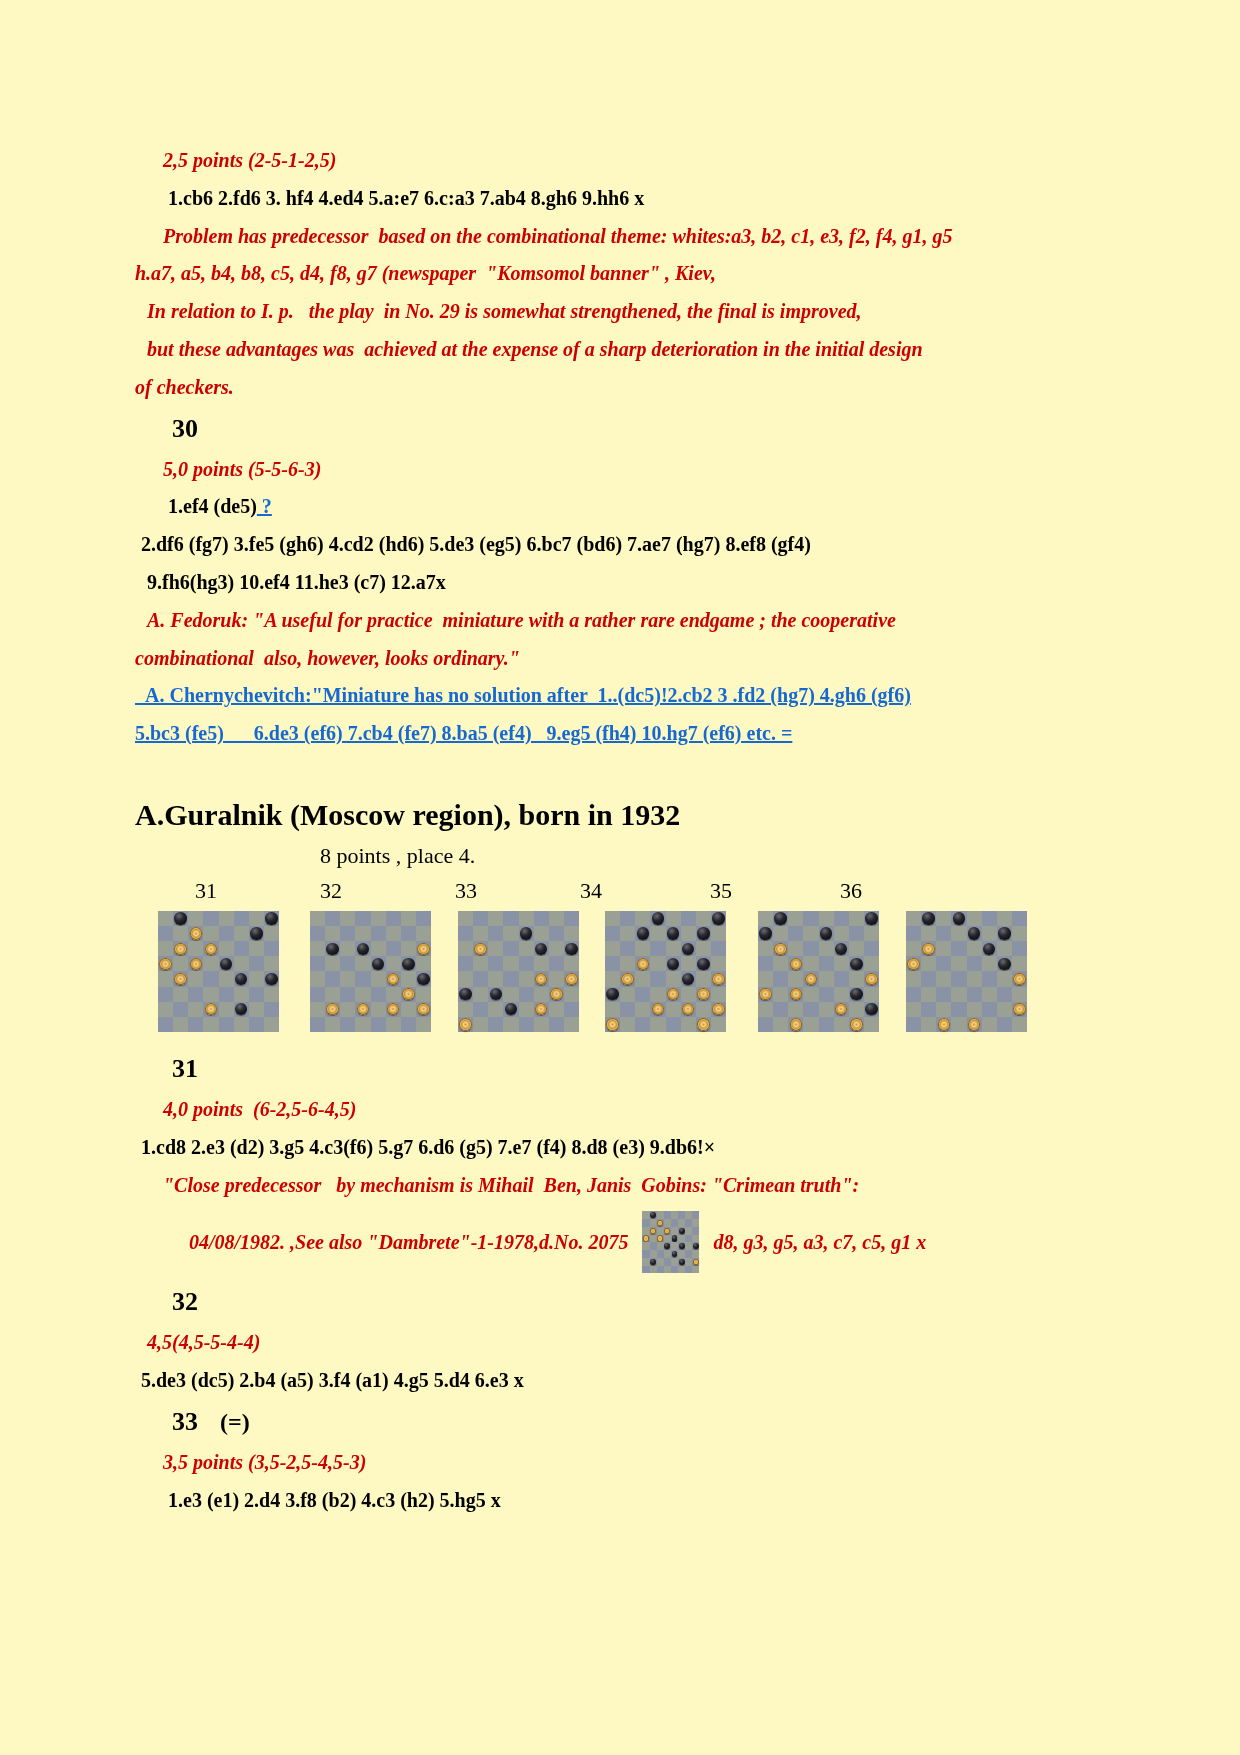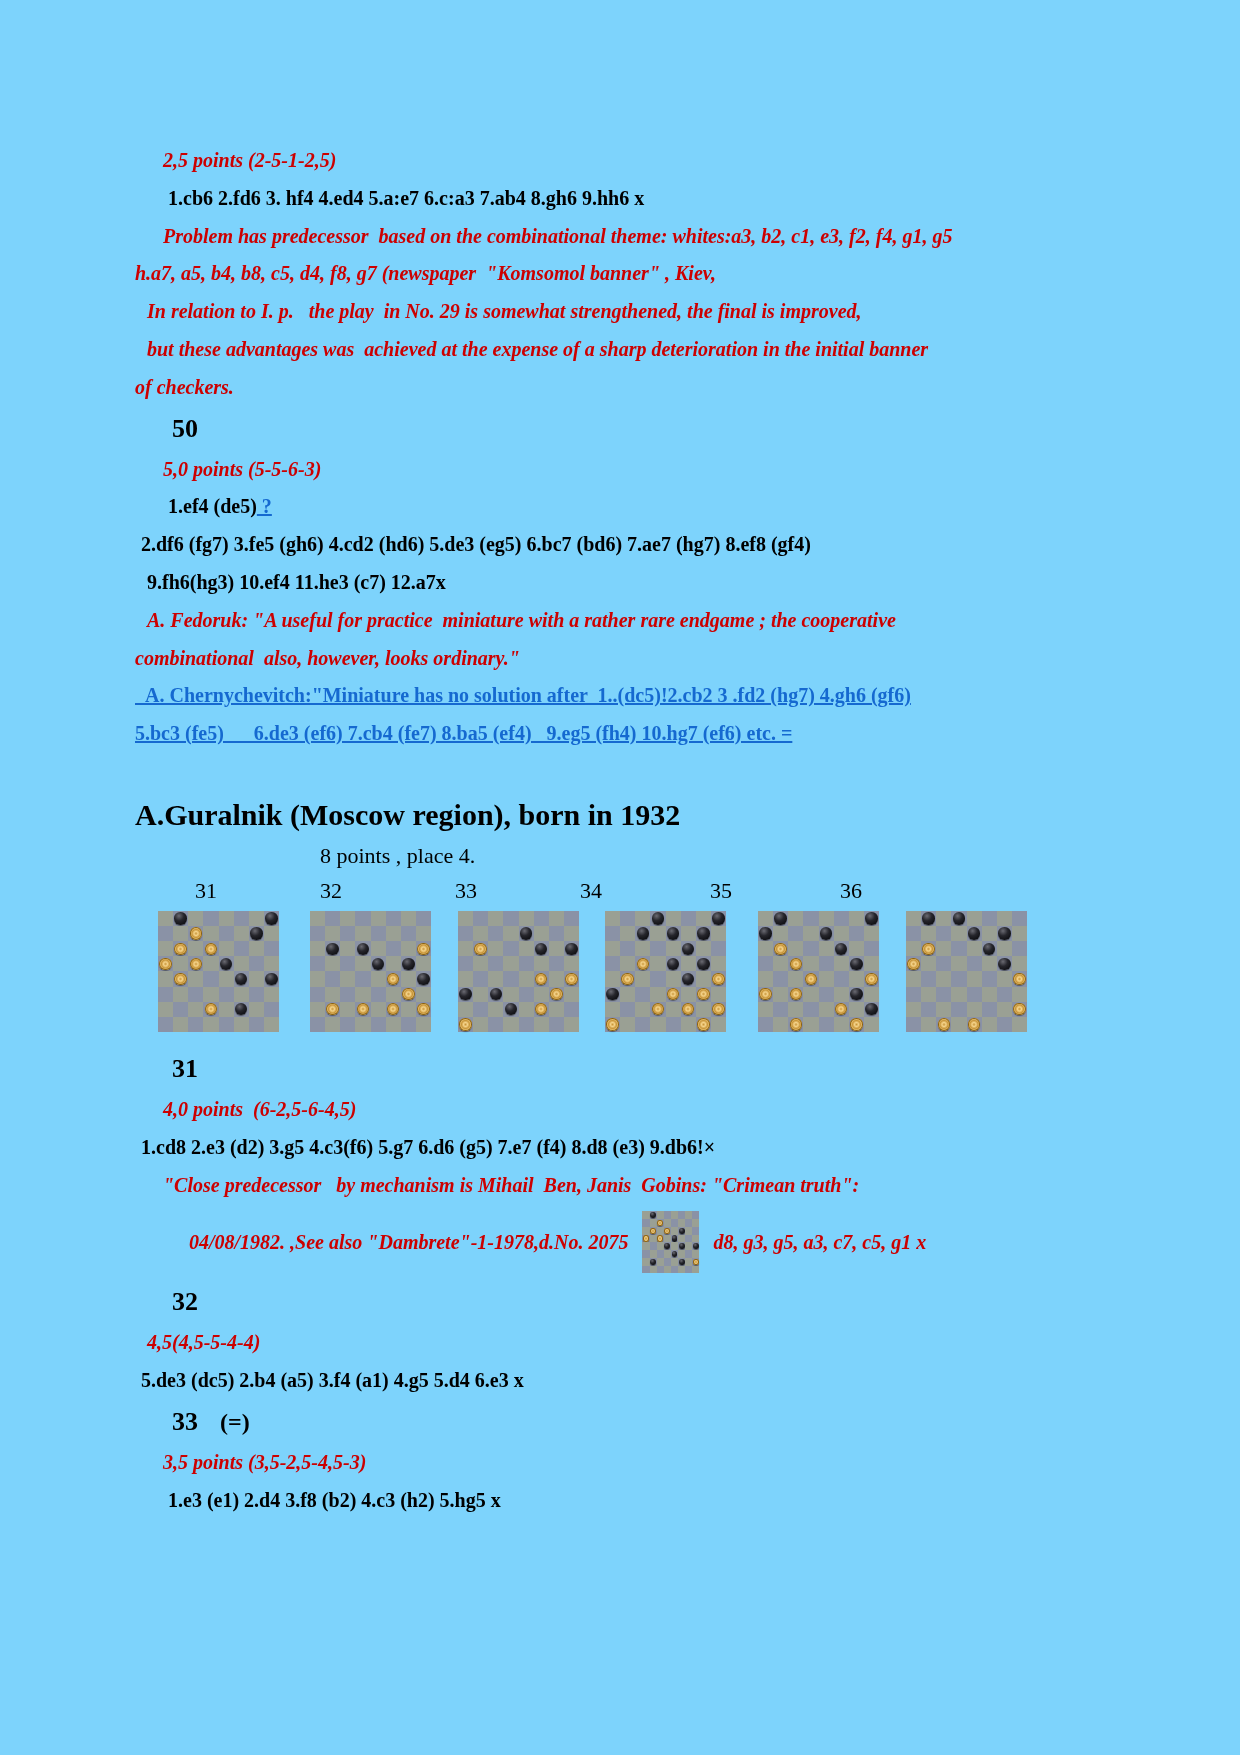--- a/index.html
+++ b/index.html
@@ -1,19 +1,19 @@
 <!DOCTYPE html>
 <html style="--red: #cc0000; --blue: #1569d0; --sq-light: #9aa094; --sq-dark: #8a92a6;"><head>
 <meta charset="utf-8">
 <style>
   html,body { margin:0; padding:0; background:#ffffff; }
   .page {
     position:relative;
     width:1240px; height:1755px;
-    background:#7dd3fc;
+    background:#fef9c3;
     font-family:"Liberation Serif","DejaVu Serif",serif;
     overflow:hidden;
   }
   .content {
     position:absolute; left:135px; top:142px; width:1000px;
   }
   p { margin:0; white-space:pre-wrap; }
   .line   { font-size:20px; line-height:37.8px; }
   .red    { color:var(--red); font-weight:bold; font-style:italic; }
   .blk    { color:#000000; font-weight:bold; }
@@ -69,24 +69,24 @@
 <body>
 
 <div class="page">
   <div class="content">
 
     <p class="line red ind">2,5 points (2-5-1-2,5)</p>
     <p class="line blk ind2">1.cb6 2.fd6 3. hf4 4.ed4 5.a:e7 6.c:a3 7.ab4 8.gh6 9.hh6 x</p>
     <p class="line red ind">Problem has predecessor  based on the combinational theme: whites:a3, b2, c1, e3, f2, f4, g1, g5</p>
     <p class="line red">h.a7, a5, b4, b8, c5, d4, f8, g7 (newspaper  "Komsomol banner" , Kiev,</p>
     <p class="line red ind-sm">In relation to I. p.   the play  in No. 29 is somewhat strengthened, the final is improved,</p>
-    <p class="line red ind-sm">but these advantages was  achieved at the expense of a sharp deterioration in the initial banner</p>
+    <p class="line red ind-sm">but these advantages was  achieved at the expense of a sharp deterioration in the initial design</p>
     <p class="line red">of checkers.</p>
 
-    <p class="heading">50</p>
+    <p class="heading">30</p>
     <p class="line red ind">5,0 points (5-5-6-3)</p>
     <p class="line blk ind2"><span>1.ef4 (de5)</span><a class="bluelink"> ?</a></p>
     <p class="line blk ind-xs">2.df6 (fg7) 3.fe5 (gh6) 4.cd2 (hd6) 5.de3 (eg5) 6.bc7 (bd6) 7.ae7 (hg7) 8.ef8 (gf4)</p>
     <p class="line blk ind-sm">9.fh6(hg3) 10.ef4 11.he3 (c7) 12.a7x</p>
     <p class="line red ind-sm">A. Fedoruk: "A useful for practice  miniature with a rather rare endgame ; the cooperative</p>
     <p class="line red">combinational  also, however, looks ordinary."</p>
     <p class="line bluelink">  A. Chernychevitch:"Miniature has no solution after  1..(dc5)!2.cb2 3 .fd2 (hg7) 4.gh6 (gf6)</p>
     <p class="line bluelink">5.bc3 (fe5)      6.de3 (ef6) 7.cb4 (fe7) 8.ba5 (ef4)   9.eg5 (fh4) 10.hg7 (ef6) etc. =</p>
 
     <p class="title">A.Guralnik (Moscow region), born in 1932</p>

